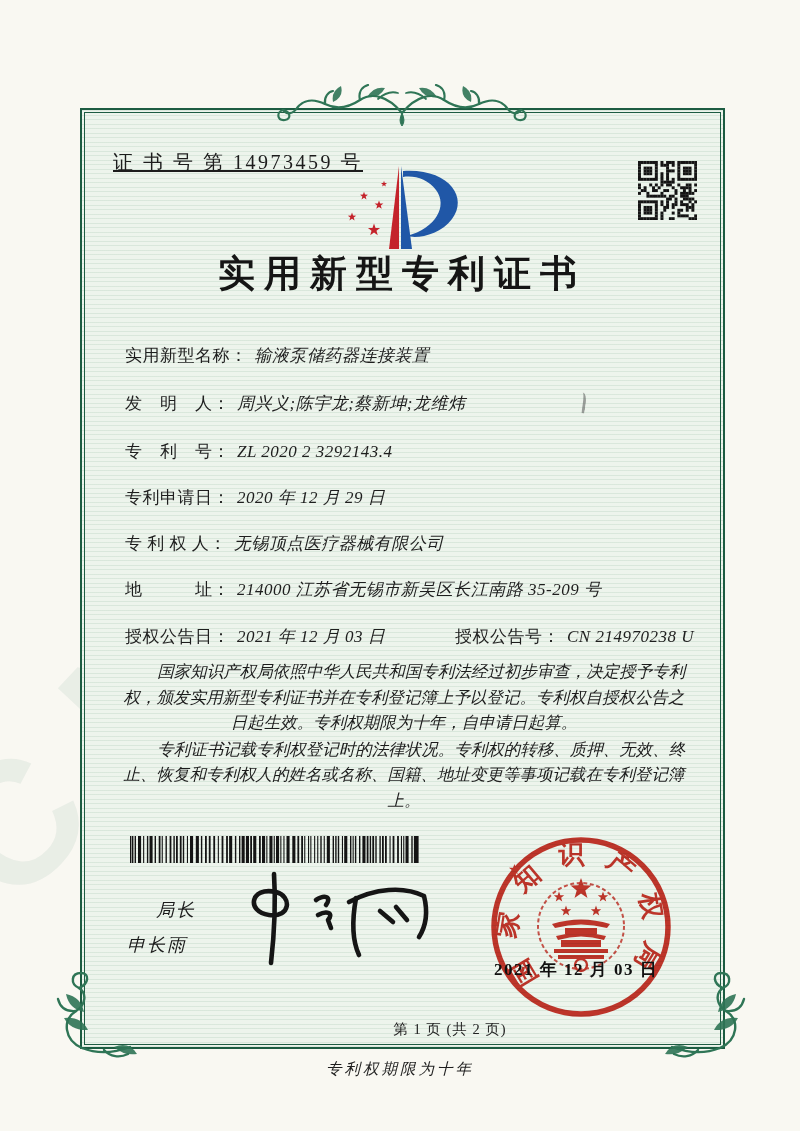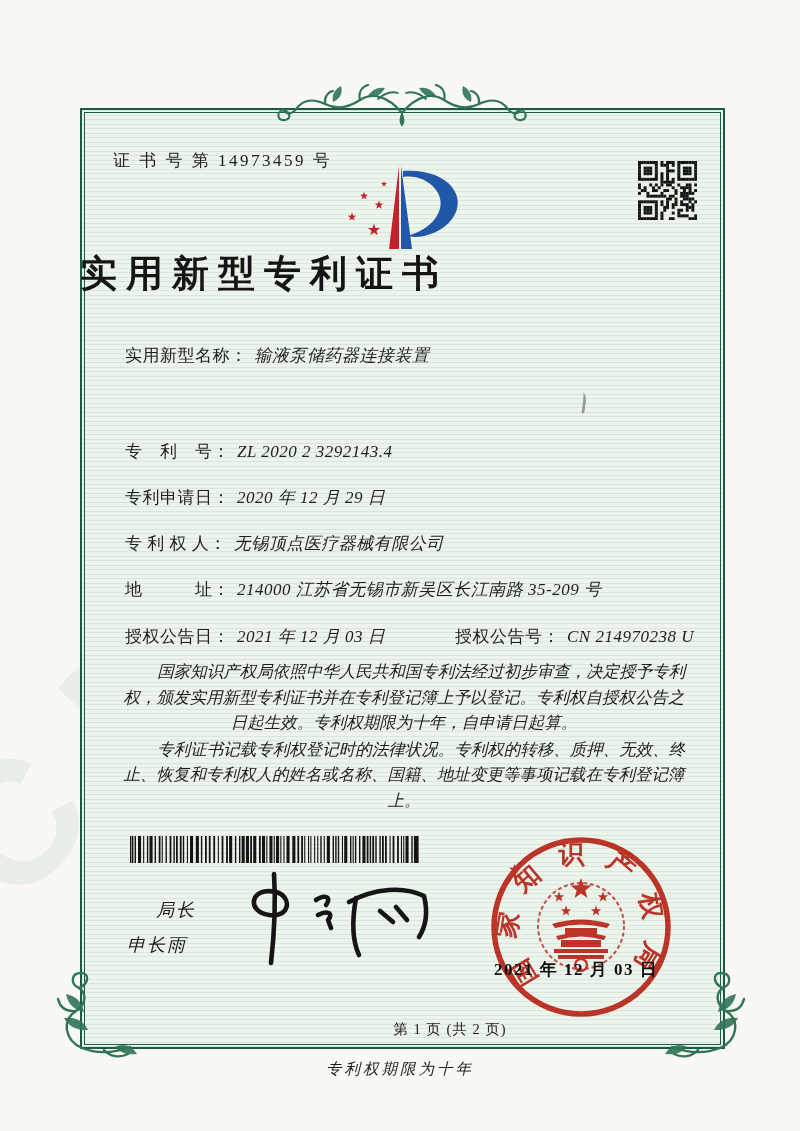--- a/index.html
+++ b/index.html
@@ -9,22 +9,22 @@
   .watermark{position:absolute;left:-30px;top:770px;transform:rotate(-47deg);transform-origin:0 50%;
     font-size:175px;font-weight:700;letter-spacing:55px;color:rgba(135,172,152,0.13);white-space:nowrap;
     font-family:"Liberation Sans","DejaVu Sans",sans-serif;pointer-events:none;}
   
   .frame{position:absolute;left:80px;top:108px;width:641px;height:937px;border:2.5px solid #1d5c42;
     background-color:#edf4ec;
     background-image:repeating-linear-gradient(0deg, rgba(120,168,138,0.17) 0px, rgba(120,168,138,0.17) 1px, rgba(255,255,255,0) 1px, rgba(255,255,255,0) 4.5px);}
   .frame-inner{position:absolute;inset:2px;border:1px solid #1d5c42;}
   .deco{position:absolute;pointer-events:none;}
   
-  .cert-no{position:absolute;left:113px;top:149px;font-size:17px;letter-spacing:2.5px;color:#1c1c1c;}
-  .title{position:absolute;left:80px;top:249px;width:644px;margin:0;text-align:left;
+  .cert-no{position:absolute;left:113px;top:149px;font-size:20px;letter-spacing:2.5px;color:#1c1c1c;text-decoration:underline;}
+  .title{position:absolute;left:80px;top:249px;width:644px;margin:0;text-align:center;
     font-size:37px;font-weight:700;letter-spacing:9px;color:#151515;}
   .row{position:absolute;left:125px;width:580px;font-size:17px;color:#1e1e1e;white-space:nowrap;}
   .row .lab{letter-spacing:.5px;}
   .row .val{margin-left:7px;letter-spacing:.5px;font-style:italic;}
   .grant-right{position:absolute;left:330px;top:0;}
   .paras{position:absolute;left:122px;top:659px;width:564px;color:#1c1c1c;}
   .paras p{margin:0 0 1px 0;text-indent:2.1em;font-size:16.5px;line-height:25.5px;font-style:italic;text-align:center;}
   .officer-title{position:absolute;left:127px;top:898px;font-size:18px;letter-spacing:2px;color:#1b1b1b;font-style:italic;margin-left:29px;}
   .officer-name{position:absolute;left:127px;top:933px;font-size:18px;letter-spacing:2px;color:#1b1b1b;font-style:italic;text-align:right;}
   .seal-date{position:absolute;left:494px;top:958px;font-size:17px;font-weight:600;letter-spacing:1.5px;color:#101010;}
@@ -336,20 +336,23 @@
       <rect x="50.57142857142857" y="56.19047619047619" width="2.9595238095238092" height="2.9595238095238092" fill="#141414"></rect>
       <rect x="53.38095238095238" y="56.19047619047619" width="2.9595238095238092" height="2.9595238095238092" fill="#141414"></rect>
       <rect x="56.19047619047619" y="56.19047619047619" width="2.9595238095238092" height="2.9595238095238092" fill="#141414"></rect>
     </svg>
 
   <h1 class="title">实用新型专利证书</h1>
 
   <div class="row" style="top:344px">
     <span class="lab">实用新型名称：</span><span class="val">输液泵储药器连接装置</span>
   </div>
+  <div class="row" style="top:392px">
+    <span class="lab">发　明　人：</span><span class="val">周兴义;陈宇龙;蔡新坤;龙维炜</span>
+  </div>
   <div class="row" style="top:440px">
     <span class="lab">专　利　号：</span><span class="val">ZL 2020 2 3292143.4</span>
   </div>
   <div class="row" style="top:486px">
     <span class="lab">专利申请日：</span><span class="val">2020 年 12 月 29 日</span>
   </div>
   <div class="row" style="top:532px">
     <span class="lab">专 利 权 人：</span><span class="val">无锡顶点医疗器械有限公司</span>
   </div>
   <div class="row" style="top:578px">

